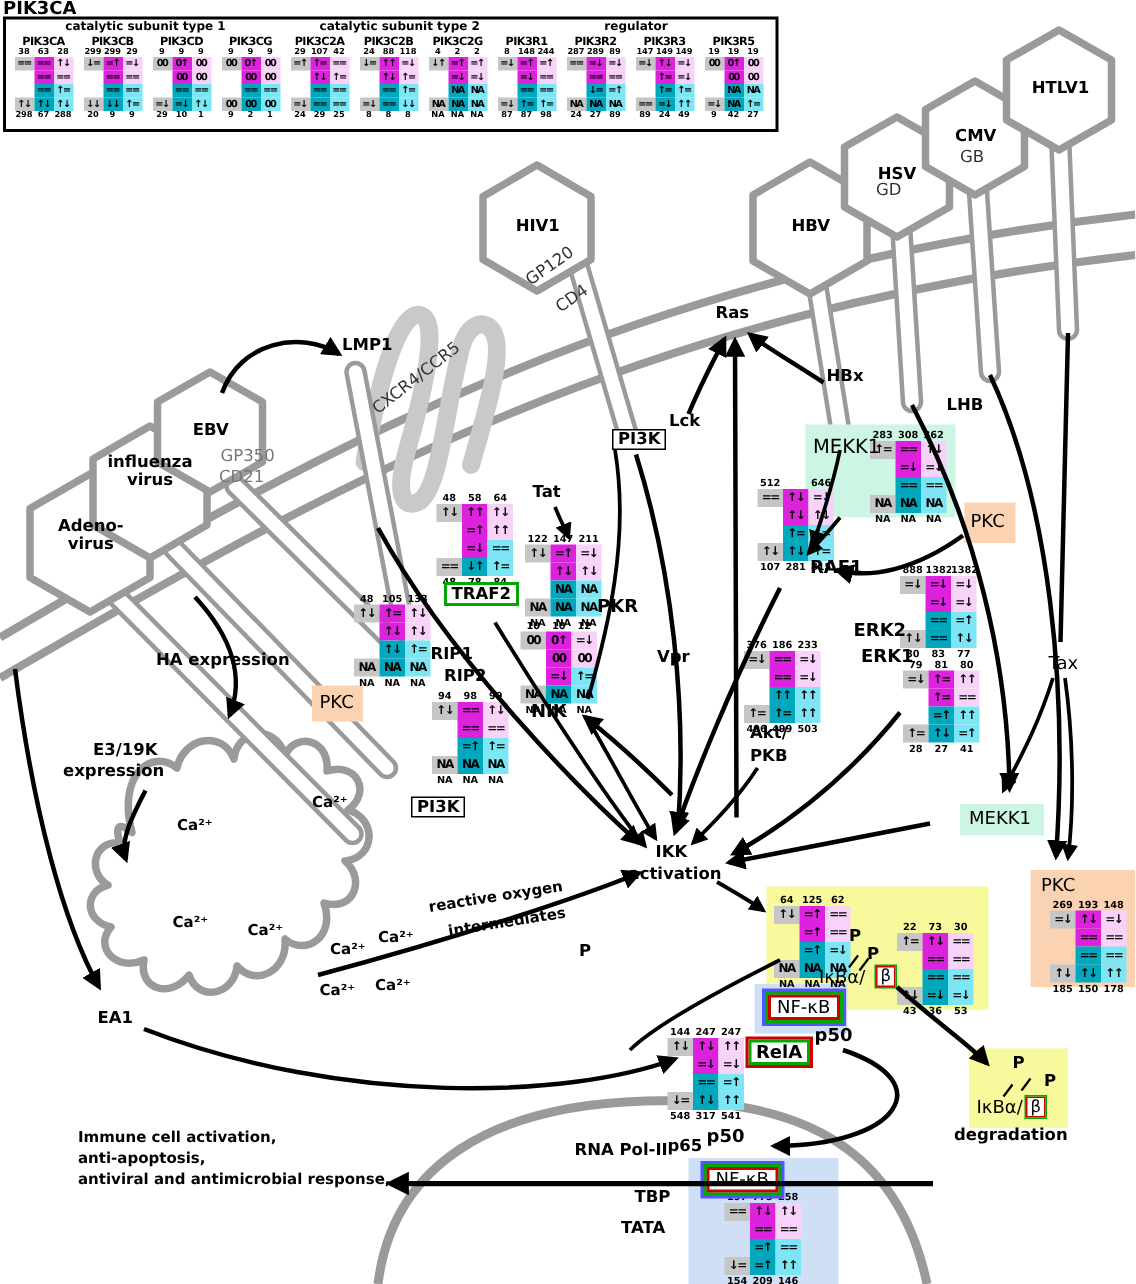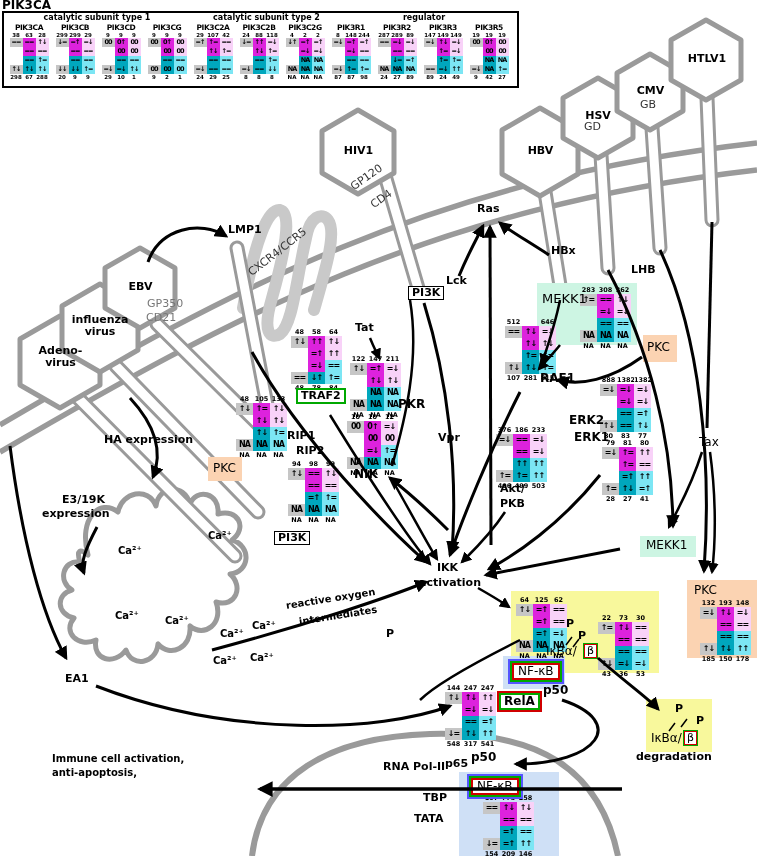--- a/index.html
+++ b/index.html
@@ -999,21 +999,21 @@
         <div class="nums">
           <div>154</div>
           <div>209</div>
           <div>146</div>
         </div>
       </div>
     </div>
   <div class="pgrid" style="left:700px;top:599px">
       <div class="ggrid">
         <div class="nums">
-          <div>132</div>
+          <div>269</div>
           <div>193</div>
           <div>148</div>
         </div>
         <div class="row">
           <div class="cell" style="background: rgb(198, 198, 198);">=↓</div>
           <div class="cell" style="background: rgb(221, 34, 221);">↑↓</div>
           <div class="cell" style="background: rgb(248, 210, 248);">=↓</div>
         </div>
         <div class="row">
           <div class="cell" style="background: transparent;"></div>
@@ -1032,21 +1032,21 @@
         </div>
         <div class="nums">
           <div>185</div>
           <div>150</div>
           <div>178</div>
         </div>
       </div>
     </div>
 
   <div class="lbl b ctr" style="left:28px;top:345px;width:65px"><span>Adeno-</span><br><span>virus</span></div>
-  <div class="lbl b ctr" style="left:65px;top:314px;width:70px"><span>influenza</span><br><span>virus</span></div>
+  <div class="lbl b ctr" style="left:65px;top:302px;width:70px"><span>influenza</span><br><span>virus</span></div>
   <div class="lbl b ctr" style="left:118px;top:281px;width:45px">EBV</div>
   <div class="lbl b ctr" style="left:336px;top:145px;width:45px">HIV1</div>
   <div class="lbl b ctr" style="left:518px;top:145px;width:45px">HBV</div>
   <div class="lbl b ctr" style="left:578px;top:110px;width:40px">HSV</div>
   <div class="lbl b ctr" style="left:628px;top:85px;width:45px">CMV</div>
   <div class="lbl b ctr" style="left:682px;top:53px;width:50px">HTLV1</div>
 
   <div class="lbl b" style="left:228px;top:224px">LMP1</div>
   <div class="lbl dim rot" style="left:250px;top:268px;transform:rotate(-38deg)">CXCR4/CCR5</div>
   <div class="lbl dim rot" style="left:352px;top:182px;transform:rotate(-35deg)">GP120</div>
@@ -1117,20 +1117,21 @@
   <div class="lbl b" style="left:115px;top:610px;font-size:10px">Ca²⁺</div>
   <div class="lbl b" style="left:165px;top:615px;font-size:10px">Ca²⁺</div>
   <div class="lbl b" style="left:220px;top:628px;font-size:10px">Ca²⁺</div>
   <div class="lbl b" style="left:252px;top:620px;font-size:10px">Ca²⁺</div>
   <div class="lbl b" style="left:213px;top:655px;font-size:10px">Ca²⁺</div>
   <div class="lbl b" style="left:250px;top:652px;font-size:10px">Ca²⁺</div>
 
   <div class="lbl out" style="left:52px;top:752px">
     <div>Immune cell activation,</div>
     <div>anti-apoptosis,</div>
+    <div>antiviral and antimicrobial response,</div>
   </div>
 
   <svg class="layer" width="757" height="856" style="z-index:5">
     <defs>
       <marker id="ah" viewBox="0 0 10 10" refX="8" refY="5" markerWidth="4.5" markerHeight="4.5" orient="auto">
         <path d="M0,0 L10,5 L0,10 z" fill="#000"></path>
       </marker>
     </defs>
     <g fill="none" stroke="#000" stroke-width="3">
       <path d="M148,262 C160,228 200,220 226,236" marker-end="url(#ah)"></path>

